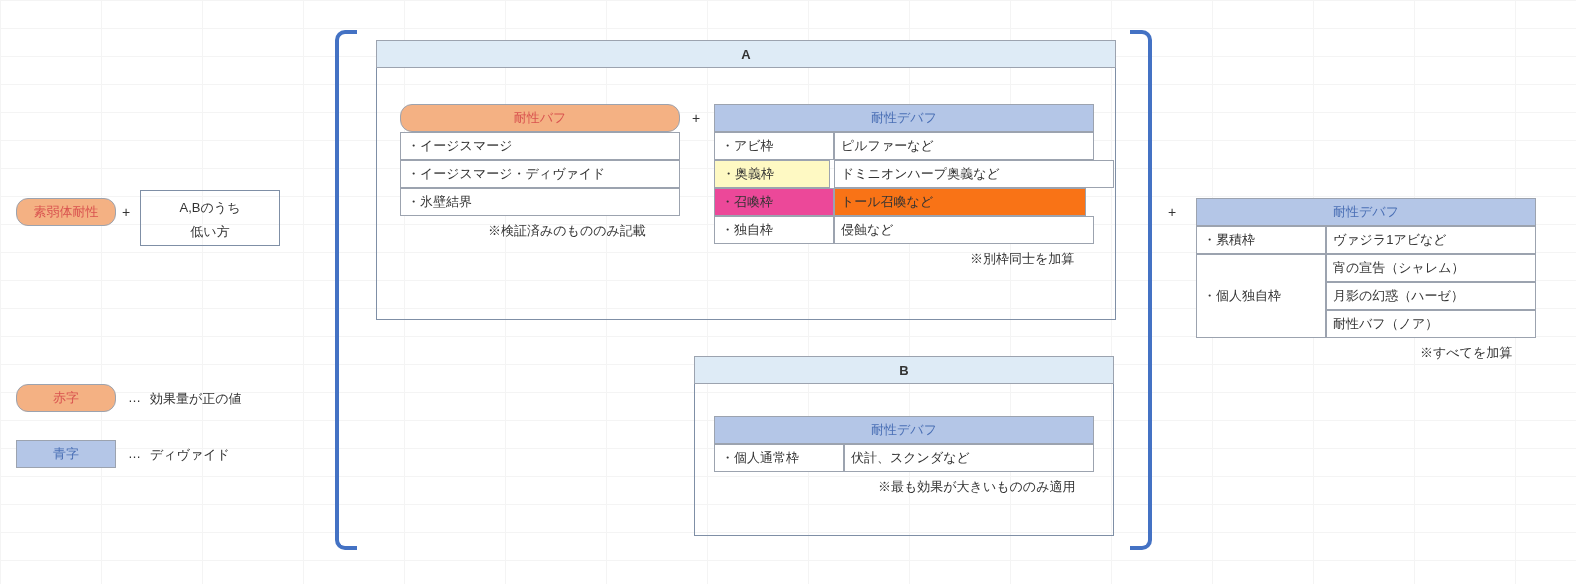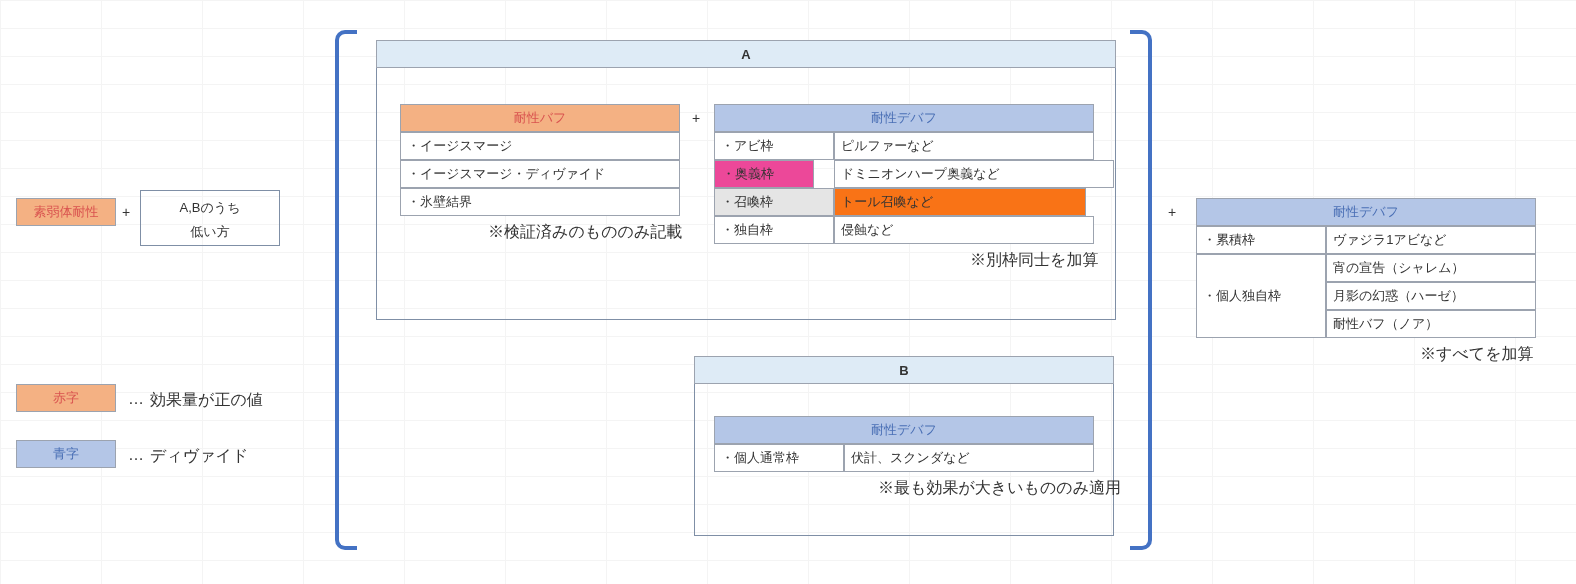--- a/index.html
+++ b/index.html
@@ -30,21 +30,21 @@
     position: absolute;
     display: flex;
     align-items: center;
     justify-content: center;
     height: 28px;
   }
   .bordered { border: 1px solid #9ca3af; }
   .hdr-orange { background: #f4b183; }
   .hdr-blue   { background: #b4c6e7; }
   .hdr-light  { background: #deebf6; }
-  .red-text  { color: #d9534f; }
+  .red-text  { color: #d9534f; border-radius: 12px; }
   .blue-text { color: #4a6fb5; }
   .text-left { justify-content: flex-start; padding-left: 6px; }
   .box {
     position: absolute;
     border: 1px solid #7f8fa6;
     background: transparent;
   }
   
   .brL, .brR {
     position: absolute;
@@ -60,21 +60,21 @@
     border-width: 4px 4px 4px 0;
     border-radius: 0 10px 10px 0;
   }
   .plus {
     position: absolute;
     font-size: 14px;
     color: #333;
   }
   .note {
     position: absolute;
-    font-size: 16px;
+    font-size: 13px;
     color: #333;
   }
 </style>
 </head>
 <body>
 
 <div class="sheet">
   <div class="grid-bg"></div>
 
   <div class="cell bordered hdr-orange red-text" style="left:16px; top:198px; width:100px;">素弱体耐性</div>
@@ -104,23 +104,23 @@
   <div class="cell bordered text-left" style="left:400px; top:160px; width:280px; background:#fff;">・イージスマージ・ディヴァイド</div>
   <div class="cell bordered text-left" style="left:400px; top:188px; width:280px; background:#fff;text-align:right;">・氷壁結界</div>
   <span class="note" style="left:488px; top:222px;">※検証済みのもののみ記載</span>
 
   <span class="plus" style="left:692px; top:110px;">+</span>
 
   <div class="cell bordered hdr-blue blue-text" style="left:714px; top:104px; width:380px;">耐性デバフ</div>
 
   <div class="cell bordered text-left" style="left:714px; top:132px; width:120px; background:#fff;">・アビ枠</div>
   <div class="cell bordered text-left" style="left:834px; top:132px; width:260px; background:#fff;">ピルファーなど</div>
-  <div class="cell bordered text-left" style="left:714px; top:160px; width:100px; background:#ec4899;padding-left:7px;">・奥義枠</div>
+  <div class="cell bordered text-left" style="left:714px; top:160px; width:116px; background:#fef9c3;padding-left:7px;">・奥義枠</div>
   <div class="cell bordered text-left" style="left:834px; top:160px; width:280px; background:#fff;">ドミニオンハープ奥義など</div>
-  <div class="cell bordered text-left" style="left:714px; top:188px; width:120px; background:#e5e5e5;">・召喚枠</div>
+  <div class="cell bordered text-left" style="left:714px; top:188px; width:120px; background:#ec4899;">・召喚枠</div>
   <div class="cell bordered text-left" style="left:834px; top:188px; width:252px; background:#f97316;">トール召喚など</div>
   <div class="cell bordered text-left" style="left:714px; top:216px; width:120px; background:#fff;">・独自枠</div>
   <div class="cell bordered text-left" style="left:834px; top:216px; width:260px; background:#fff;">侵蝕など</div>
   <span class="note" style="left:970px; top:250px;">※別枠同士を加算</span>
 
   <div class="box" style="left:694px; top:356px; width:420px; height:180px;"></div>
   <div class="cell bordered hdr-light" style="left:694px; top:356px; width:420px; font-weight:bold;">B</div>
 
   <div class="cell bordered hdr-blue blue-text" style="left:714px; top:416px; width:380px;">耐性デバフ</div>
   <div class="cell bordered text-left" style="left:714px; top:444px; width:130px; background:#fff;">・個人通常枠</div>

